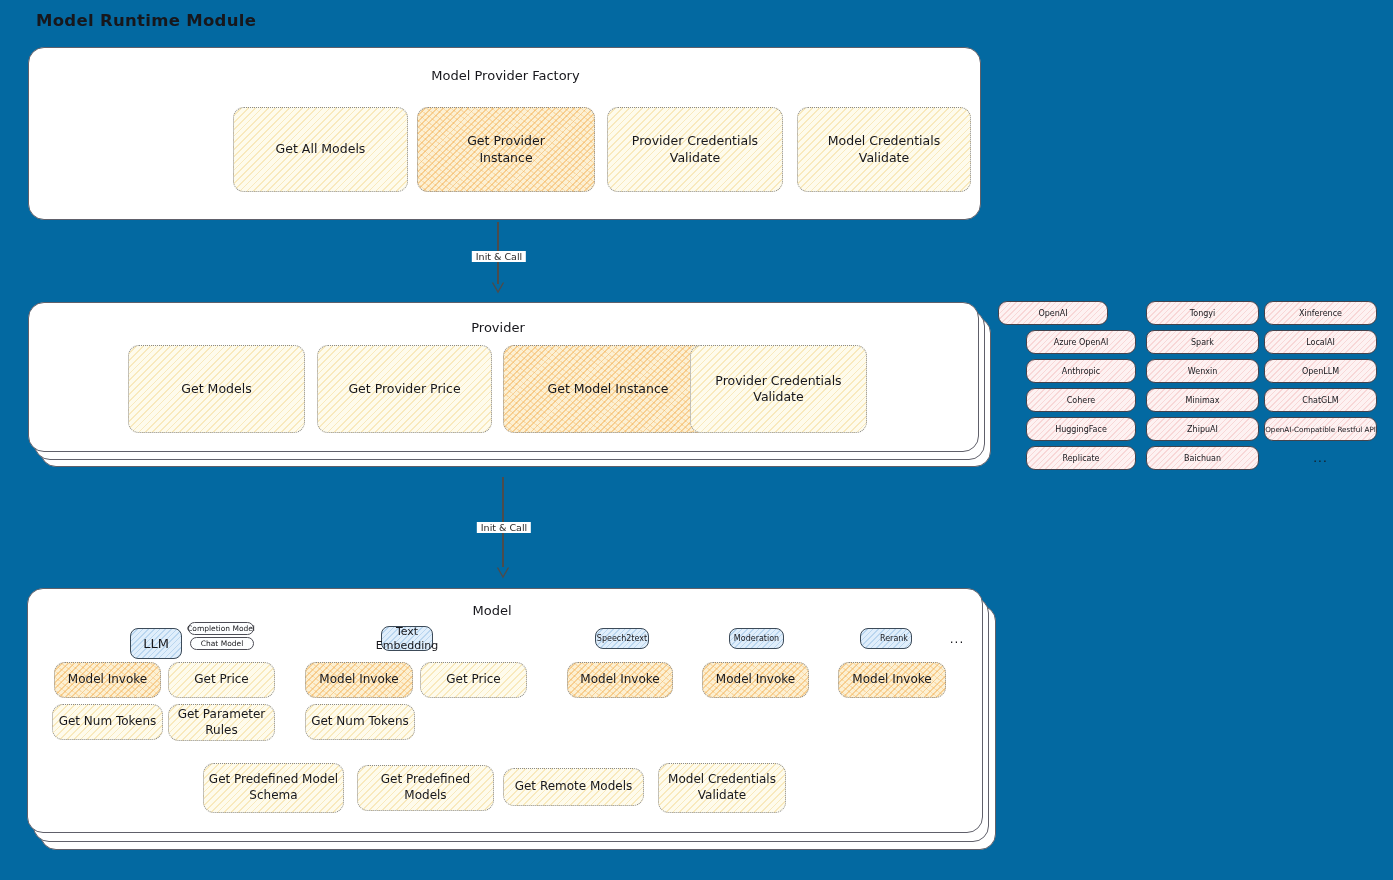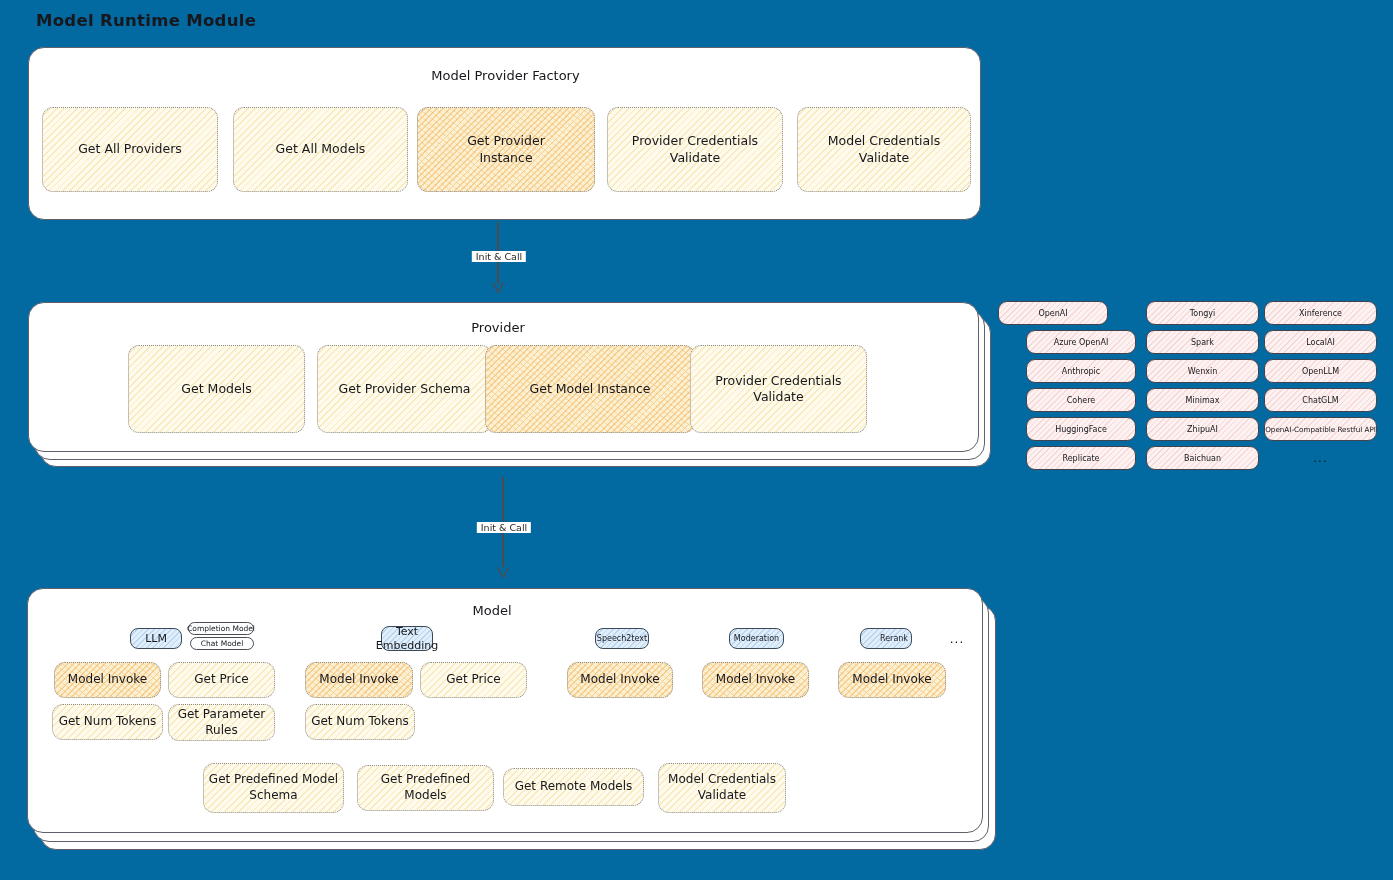--- a/index.html
+++ b/index.html
@@ -35,42 +35,41 @@
 </style>
 </head>
 <body>
 
 <div class="canvas">
 
   <div class="main-title">Model Runtime Module</div>
 
   <div class="container" style="left:28px;top:47px;width:953px;height:173px;"></div>
   <div class="sec-title" style="left:28px;top:68px;width:955px;">Model Provider Factory</div>
-  <div class="fn light" style="left:42px;top:107px;width:176px;height:85px;">Get All Providers</div>
   <div class="fn light" style="left:233px;top:107px;width:175px;height:85px;">Get All Models</div>
   <div class="fn hot" style="left:417px;top:107px;width:178px;height:85px;">Get Provider
 Instance</div>
   <div class="fn light" style="left:607px;top:107px;width:176px;height:85px;">Provider Credentials
 Validate</div>
   <div class="fn light" style="left:797px;top:107px;width:174px;height:85px;">Model Credentials
 Validate</div>
 
   <div class="aline" style="left:497px;top:222px;height:62px;"></div>
   <svg class="ahead" style="left:491px;top:281px;" width="14" height="13" viewBox="0 0 14 13">
       <path d="M1.5 1.5 L7 11 L12.5 1.5" fill="none" stroke="#4c4c4c" stroke-width="1.4"></path>
     </svg>
   <div class="alabel" style="left:499px;top:251px;">Init &amp; Call</div>
 
   <div class="layer" style="left:40px;top:317px;width:951px;height:150px;"></div>
   <div class="layer" style="left:34px;top:310px;width:951px;height:150px;"></div>
   <div class="container" style="left:28px;top:302px;width:951px;height:150px;"></div>
   <div class="sec-title" style="left:28px;top:320px;width:940px;">Provider</div>
   <div class="fn light" style="left:128px;top:345px;width:177px;height:88px;">Get Models</div>
-  <div class="fn light" style="left:317px;top:345px;width:175px;height:88px;">Get Provider Schema</div>
-  <div class="fn hot" style="left:485px;top:345px;width:210px;height:88px;text-align:right;">Get Model Instance</div>
+  <div class="fn light" style="left:317px;top:345px;width:175px;height:88px;">Get Provider Price</div>
+  <div class="fn hot" style="left:503px;top:345px;width:210px;height:88px;text-align:right;">Get Model Instance</div>
   <div class="fn light" style="left:690px;top:345px;width:177px;height:88px;">Provider Credentials
 Validate</div>
 
   <div class="chip" style="left:998px;top:301px;width:110px;height:24px;">OpenAI</div>
   <div class="chip" style="left:1146px;top:301px;width:113px;height:24px;">Tongyi</div>
   <div class="chip" style="left:1264px;top:301px;width:113px;height:24px;">Xinference</div>
   <div class="chip" style="left:1026px;top:330px;width:110px;height:24px;">Azure OpenAI</div>
   <div class="chip" style="left:1146px;top:330px;width:113px;height:24px;border-radius:8px;">Spark</div>
   <div class="chip" style="left:1264px;top:330px;width:113px;height:24px;">LocalAI</div>
   <div class="chip" style="left:1026px;top:359px;width:110px;height:24px;">Anthropic</div>
@@ -90,21 +89,21 @@
   <svg class="ahead" style="left:496px;top:566px;" width="14" height="13" viewBox="0 0 14 13">
       <path d="M1.5 1.5 L7 11 L12.5 1.5" fill="none" stroke="#4c4c4c" stroke-width="1.4"></path>
     </svg>
   <div class="alabel" style="left:504px;top:522px;">Init &amp; Call</div>
 
   <div class="layer" style="left:40px;top:605px;width:956px;height:245px;"></div>
   <div class="layer" style="left:33px;top:597px;width:956px;height:245px;"></div>
   <div class="container" style="left:27px;top:588px;width:956px;height:245px;"></div>
   <div class="sec-title" style="left:27px;top:603px;width:930px;">Model</div>
 
-  <div class="tab" style="left:130px;top:628px;width:52px;height:21px;font-size:11px;">LLM</div>
+  <div class="tab" style="left:130px;top:628px;width:52px;height:31px;font-size:13px;">LLM</div>
   <div class="tag" style="left:188px;top:622px;width:66px;height:13px;">Completion Model</div>
   <div class="tag" style="left:190px;top:637px;width:64px;height:13px;">Chat Model</div>
   <div class="tab" style="left:381px;top:626px;width:52px;height:25px;font-size:11px;">Text
 Embedding</div>
   <div class="tab" style="left:595px;top:628px;width:54px;height:21px;">Speech2text</div>
   <div class="tab" style="left:729px;top:628px;width:55px;height:21px;">Moderation</div>
   <div class="tab" style="left:860px;top:628px;width:52px;height:21px;padding-left:16px;">Rerank</div>
   <div class="dots" style="left:943px;top:628px;width:28px;height:21px;">...</div>
 
   <div class="fn hot sm" style="left:54px;top:662px;width:107px;height:36px;">Model Invoke</div>

